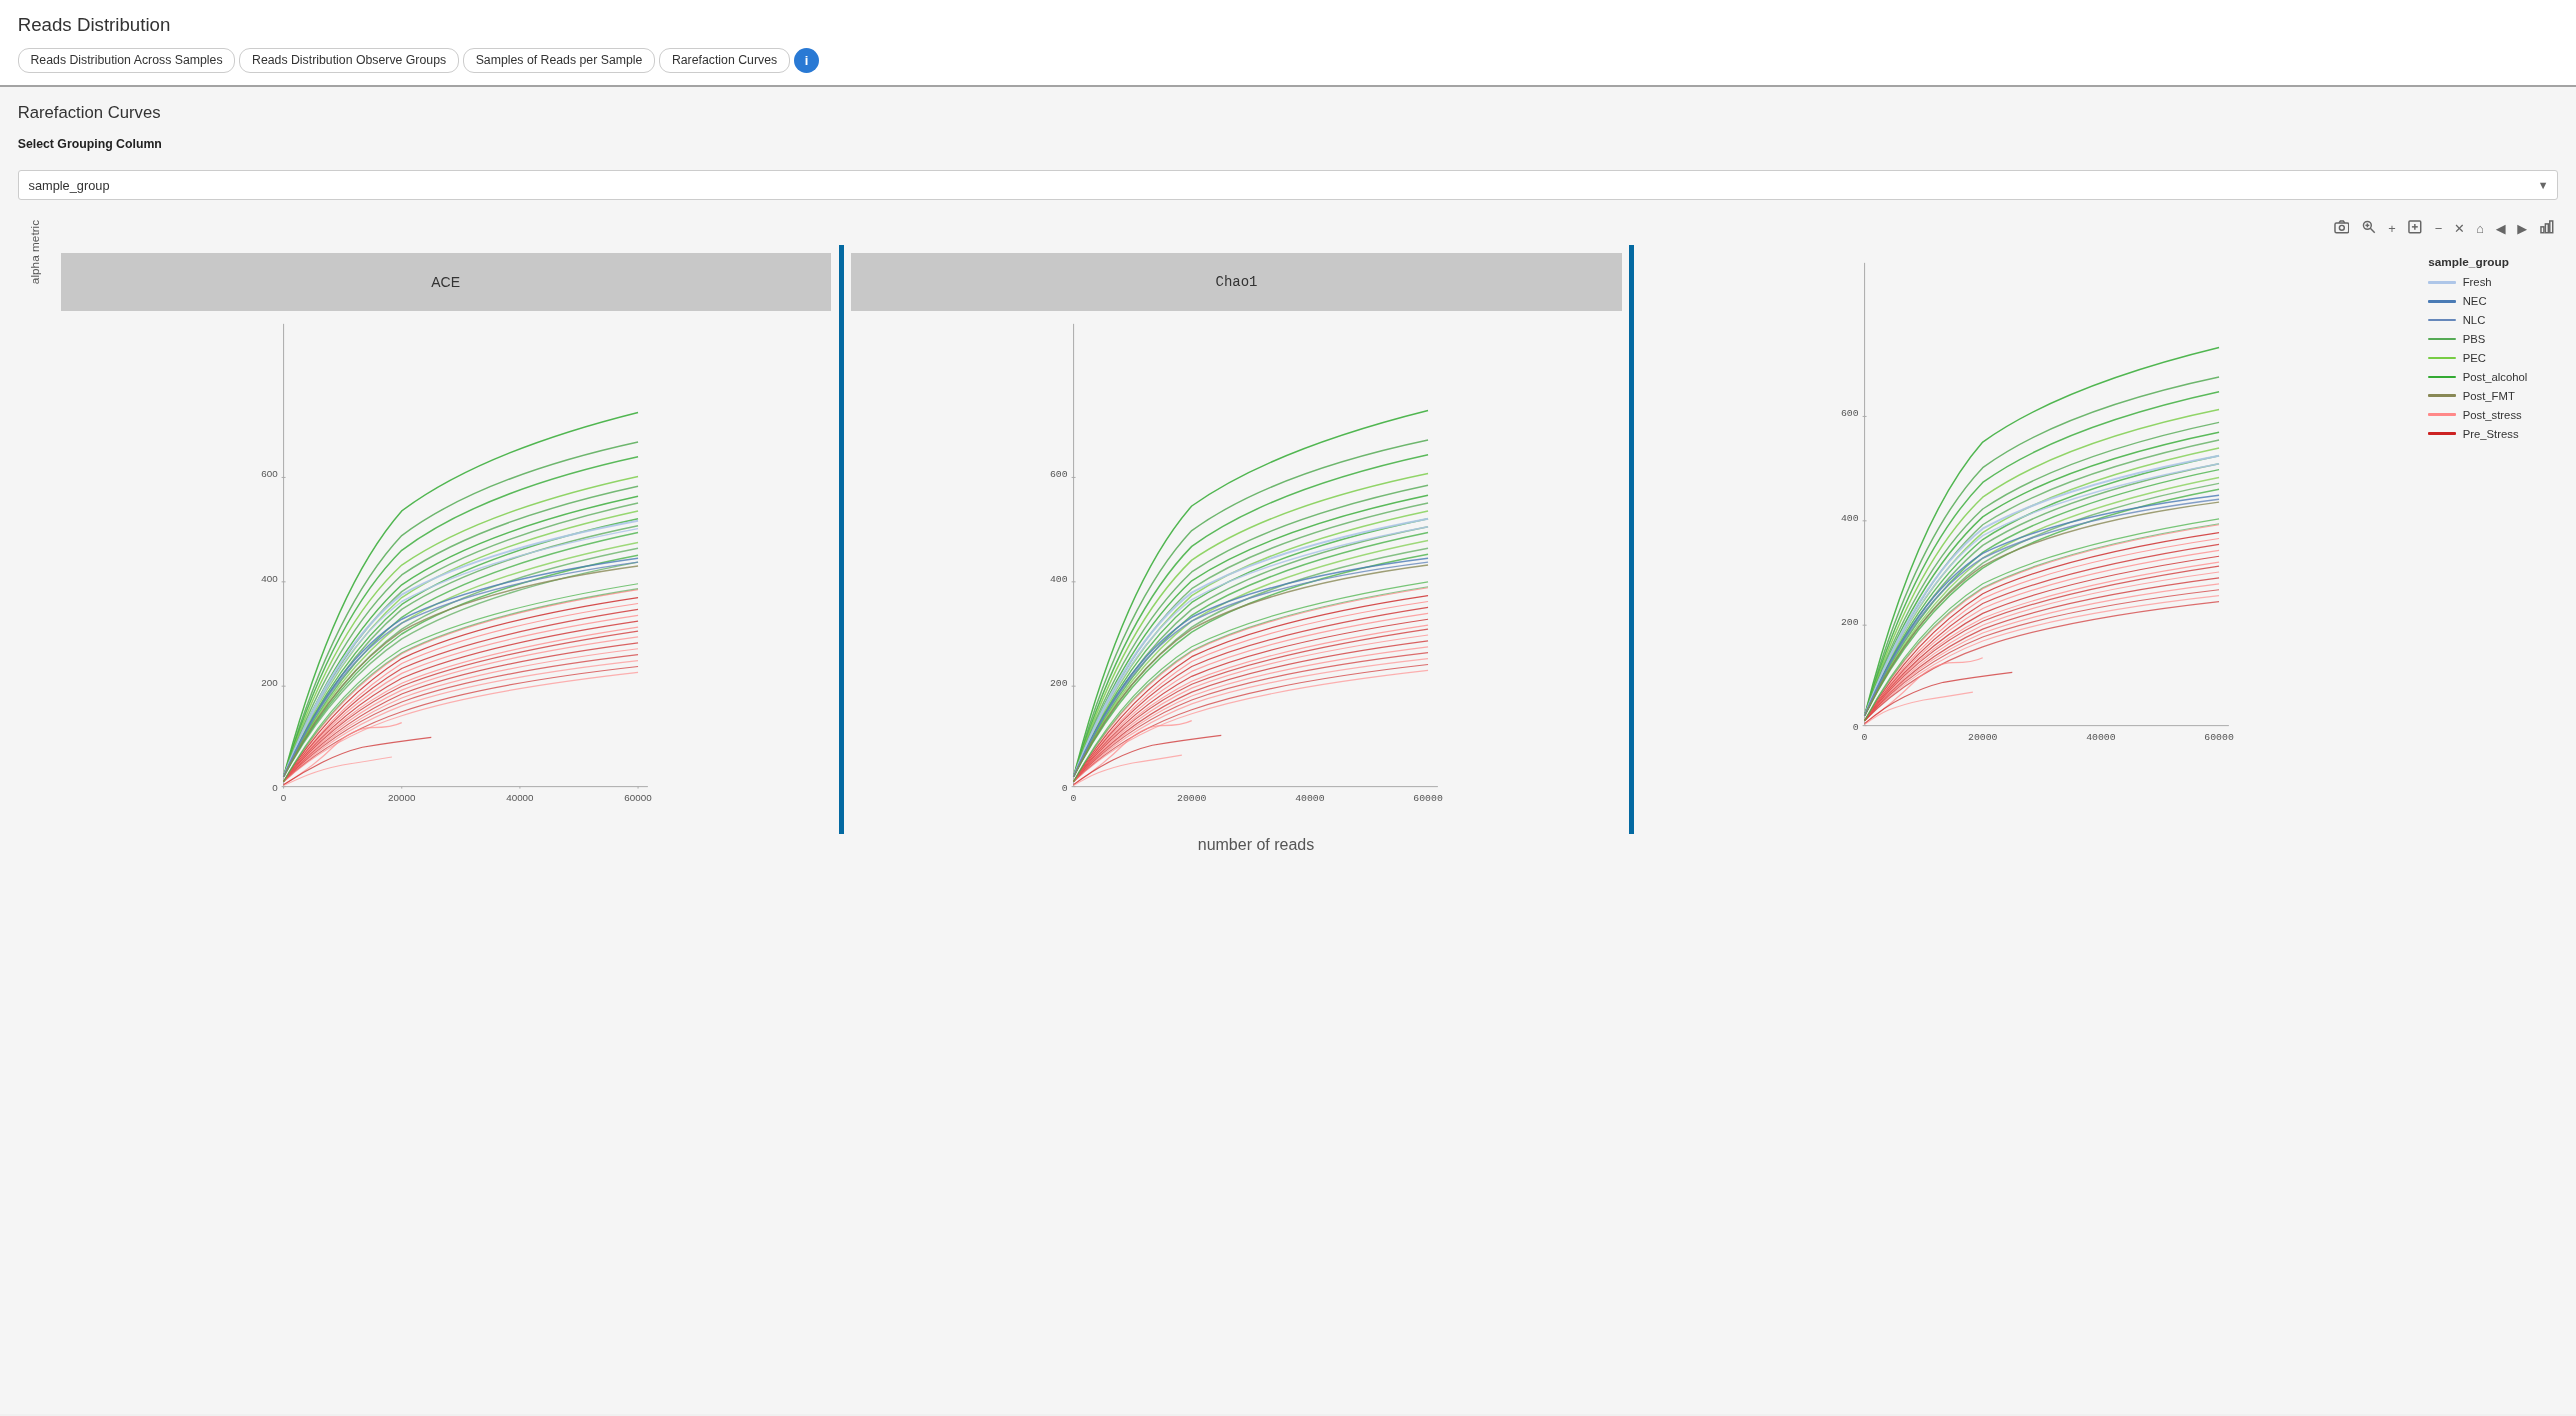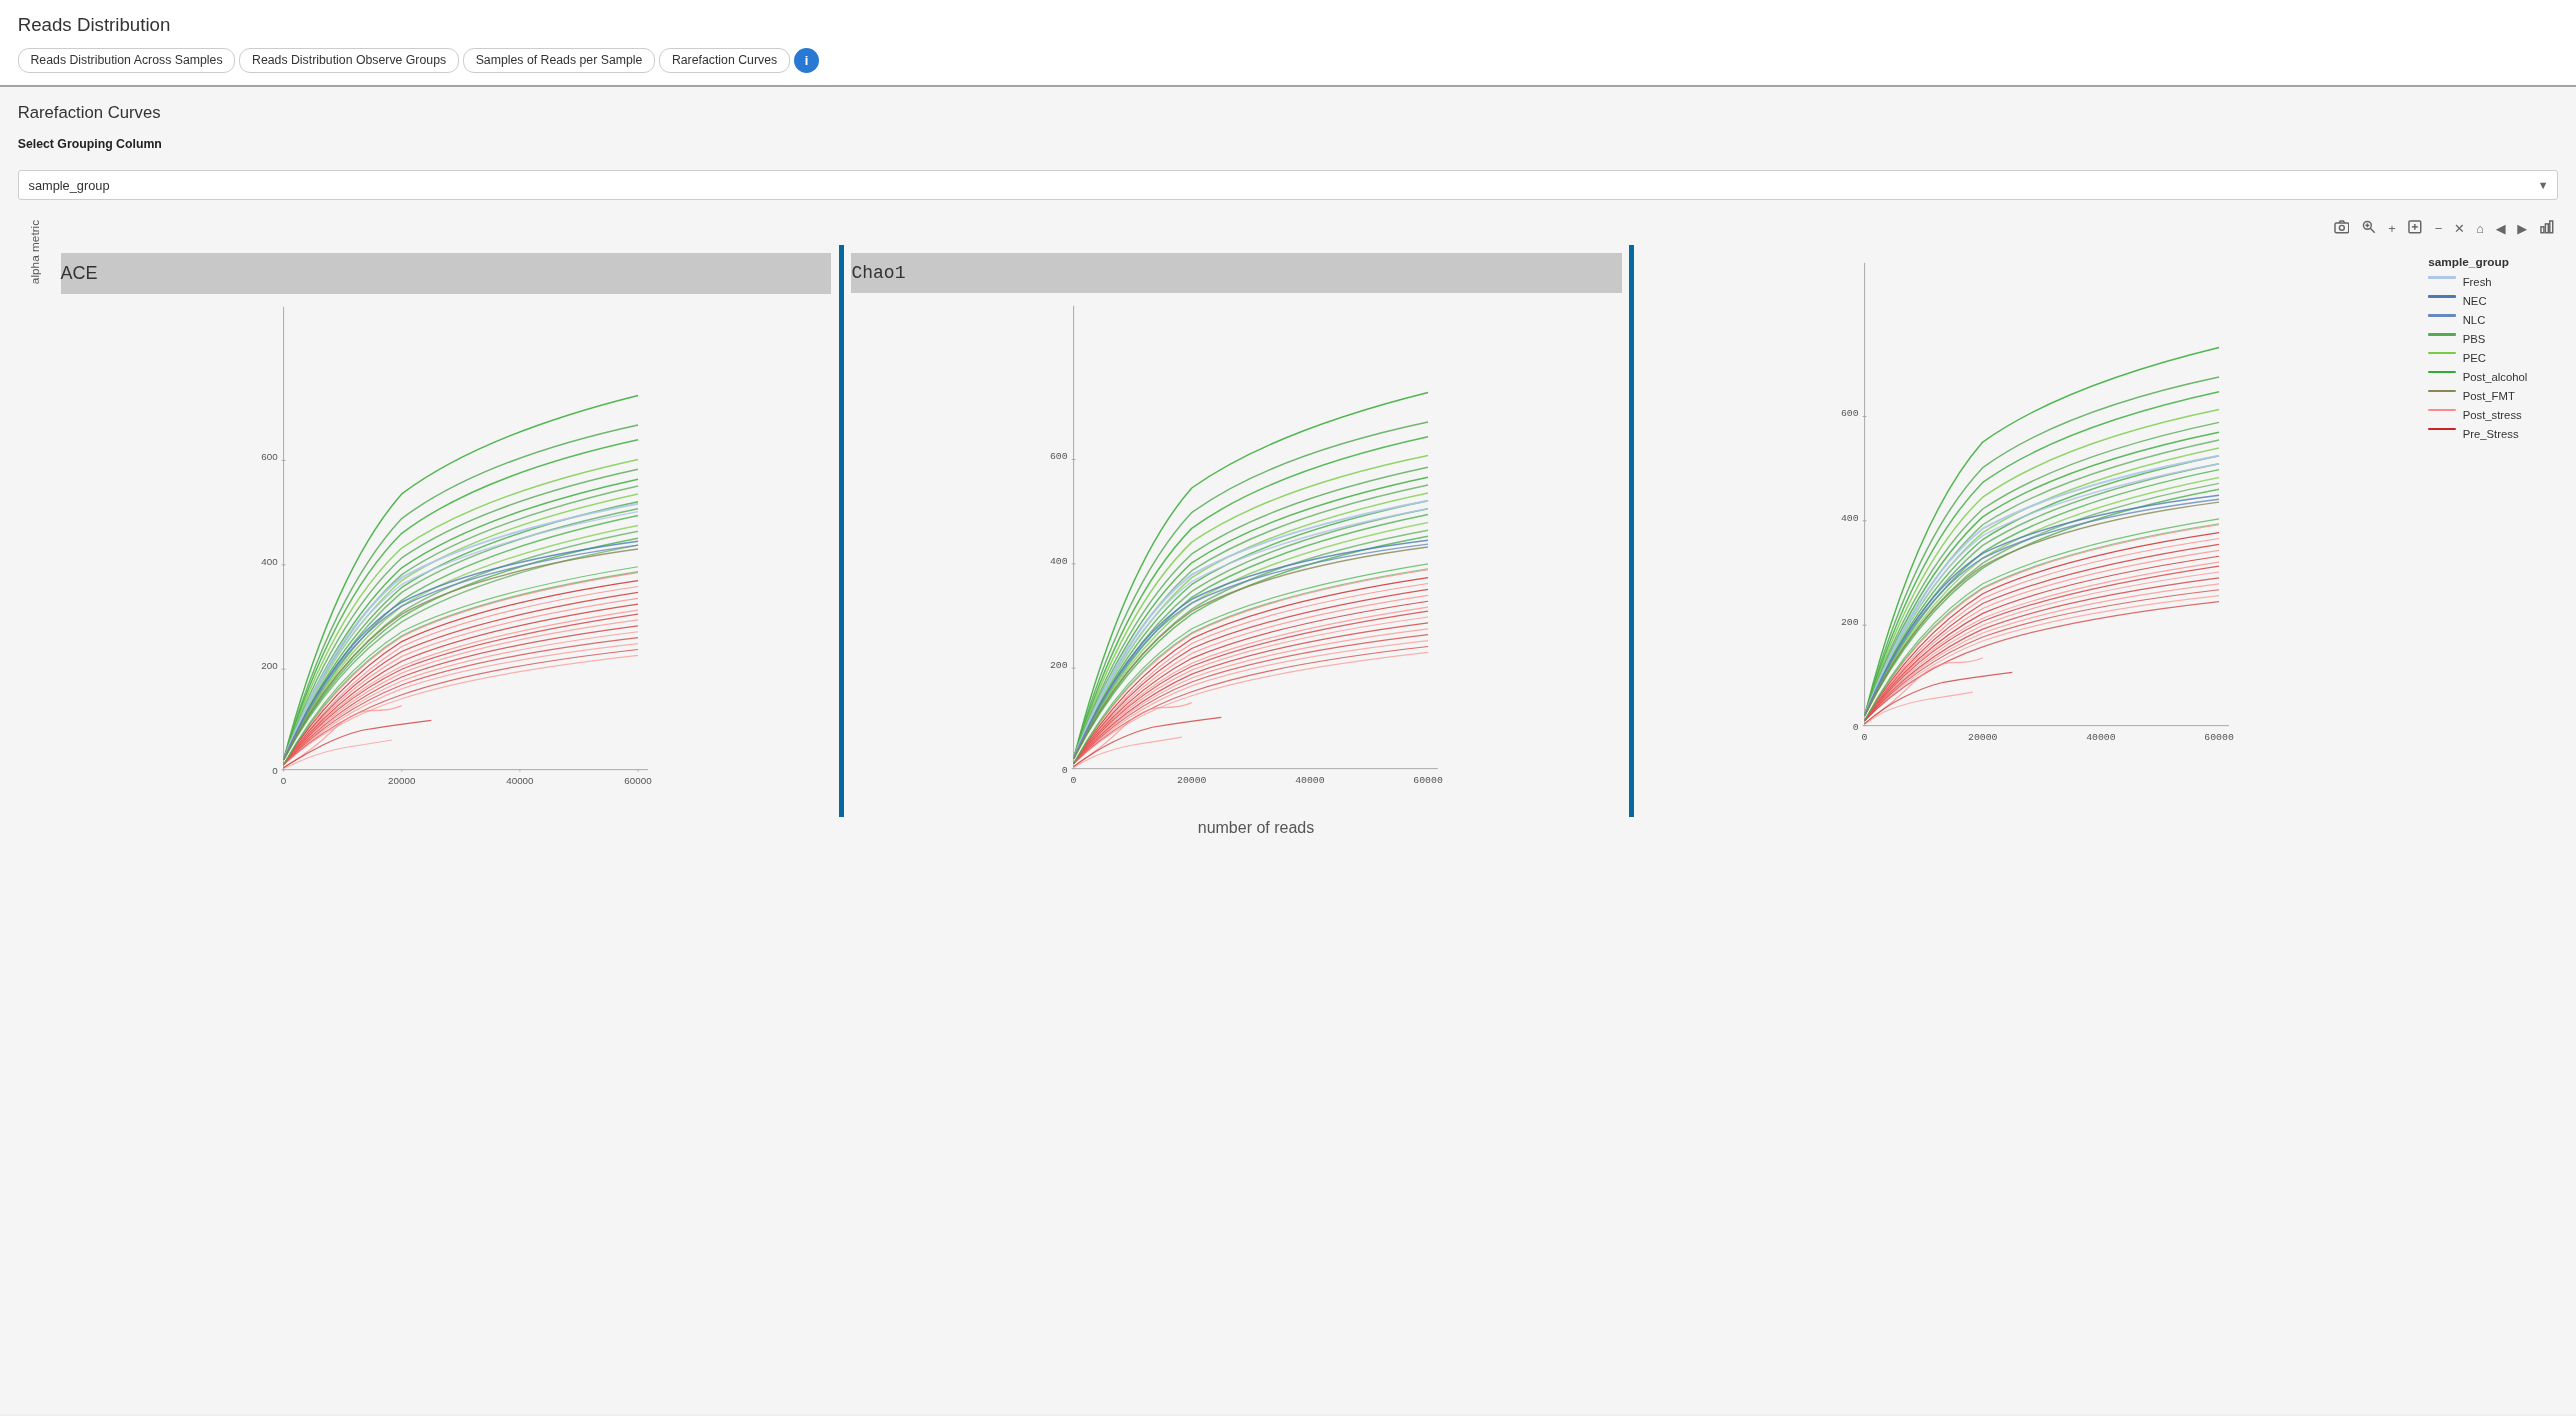--- a/index.html
+++ b/index.html
@@ -108,23 +108,24 @@
       display: flex;
       flex-direction: column;
       position: relative;
     }
     .chart-panel + .chart-panel {
       border-left: 5px solid #0369a1;
       font-family: Liberation Mono, monospace;
     }
     .chart-header {
       background: #c8c8c8;
-      font-size: 18px;
+      text-align: center;
+      font-size: 14px;
       font-weight: 500;
-      padding: 10px 0;
+      padding: 21px 0;
       margin-bottom: 3.9px;
       color: #333;
     }
     .chart-container {
       position: relative;
       flex: 1;
     }
     svg.rarefaction-chart {
       width: 100%;
       height: 512px;
@@ -140,20 +141,21 @@
       gap: 0;
     }
     .legend-group-title {
       font-size: 11.8px;
       font-weight: 600;
       margin-bottom: 7.9px;
       color: #333;
     }
     .legend-item {
       display: flex;
+      align-items: center;
       gap: 6.9px;
       margin-bottom: 6.9px;
     }
     .legend-line {
       width: 27.6px;
       height: 2.5px;
       border-radius: 1px;
       flex-shrink: 0;
     }
     .legend-label {

